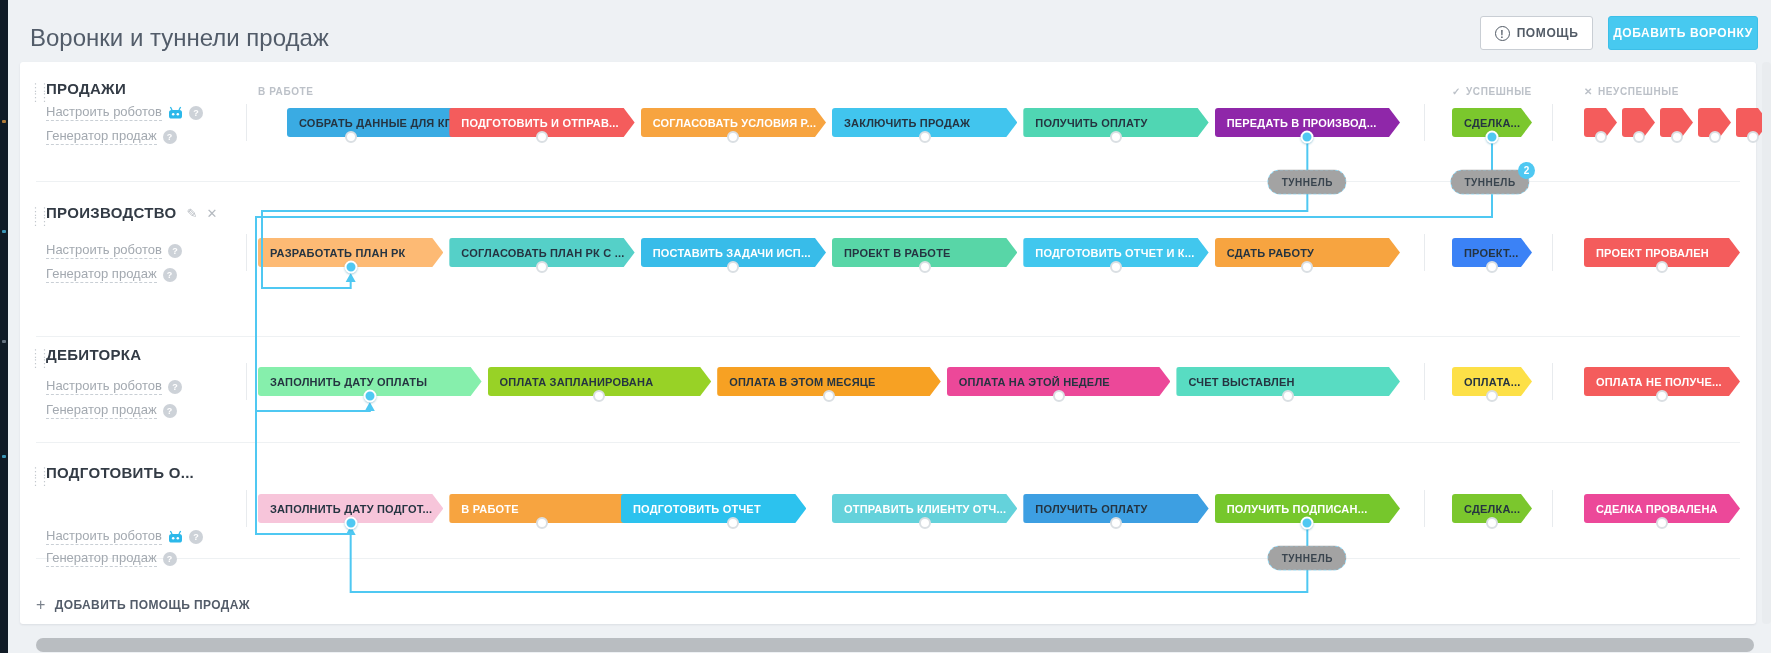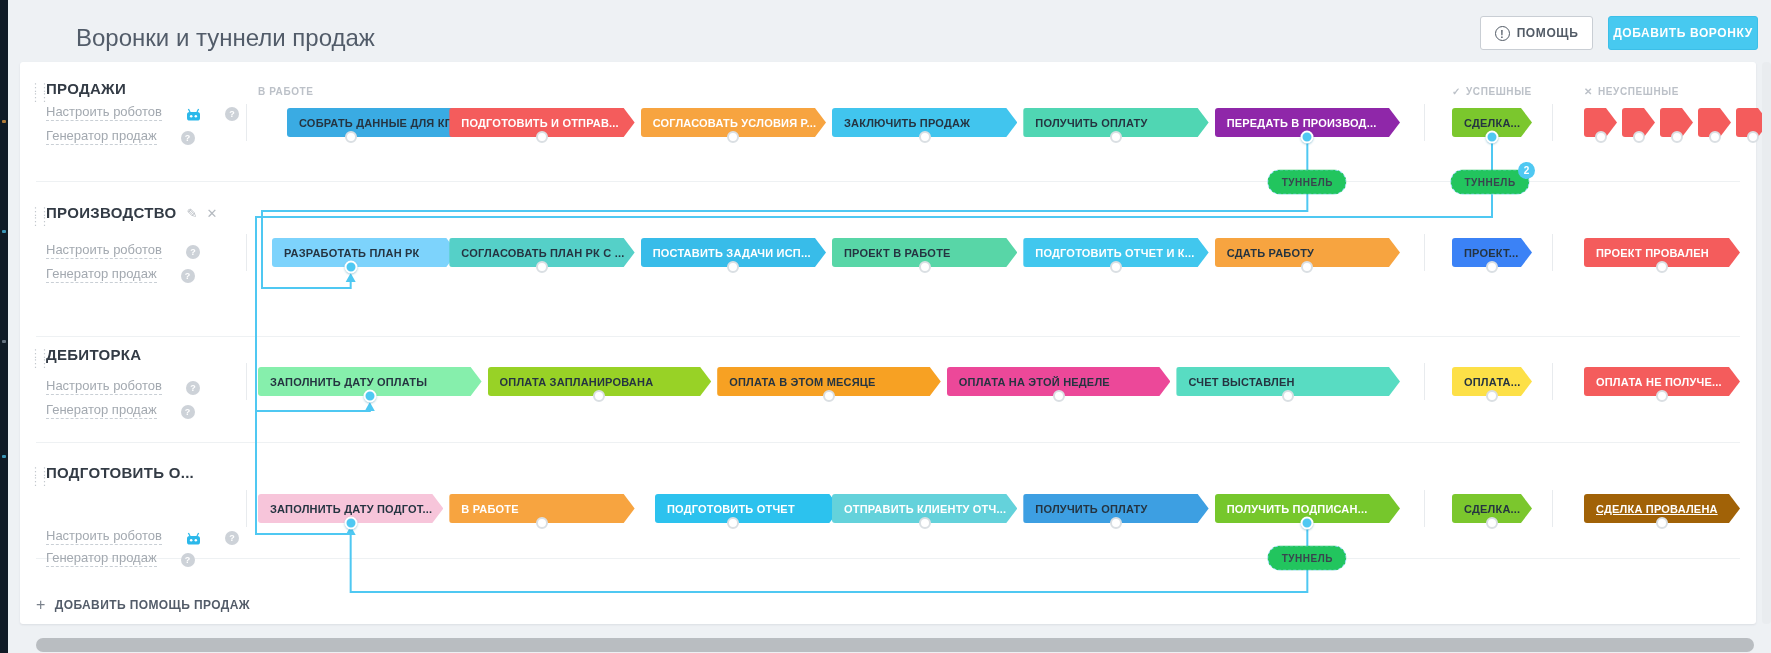--- a/index.html
+++ b/index.html
@@ -1,49 +1,49 @@
 <!DOCTYPE html>
 <html><head>
 <meta charset="utf-8">
 <style>
   html,body{margin:0;padding:0;background:#eef1f4;font-family:"Liberation Sans",sans-serif;}
   #root{position:relative;width:1771px;height:653px;overflow:hidden;background:#eef1f4;}
   #leftbar{position:absolute;left:0;top:0;width:8px;height:653px;background:#101b26;z-index:10;}
   .lb-mark{position:absolute;left:2px;width:4px;height:3px;border-radius:1px;opacity:.7;}
-  #page-title{position:absolute;left:30px;top:24px;font-size:24px;font-weight:400;color:#525c69;margin-left:46px;}
+  #page-title{position:absolute;left:30px;top:24px;font-size:24px;font-weight:400;color:#525c69;}
   .top-btn{position:absolute;top:16px;height:34px;box-sizing:border-box;border-radius:3px;
     display:flex;align-items:center;justify-content:center;font-size:12px;font-weight:700;
     letter-spacing:.6px;cursor:pointer;}
   #help-btn{left:1480px;width:113px;background:#ffffff;border:1px solid #c9ced4;color:#525b66;gap:7px;}
   #help-icon{width:15px;height:15px;border:1.5px solid #525b66;border-radius:50%;
     font-size:10px;font-weight:700;line-height:15px;text-align:center;box-sizing:border-box;}
   #add-funnel-btn{left:1608px;width:150px;background:#47c9f0;color:#fff;border:1px solid #3cbfe8;}
   #card{position:absolute;left:20px;top:62px;width:1736px;height:562px;background:#fff;
     border-radius:3px;box-shadow:0 1px 2px rgba(83,92,105,.12);}
   .sep{position:absolute;left:36px;width:1704px;height:1px;background:#eef1f3;}
   .drag{position:absolute;color:#c3c8cd;font-size:11px;letter-spacing:-2px;line-height:10px;cursor:grab;width:12px;}
   .fname{position:absolute;font-size:15px;font-weight:700;color:#333b45;letter-spacing:.3px;}
   .fname-icons{display:inline-flex;gap:9px;margin-left:10px;color:#b5bac0;font-size:13px;font-weight:400;}
   .fname-icons span{cursor:pointer;}
-  .flink{position:absolute;font-size:13px;color:#a3a9b0;display:flex;align-items:flex-end;gap:24px;}
+  .flink{position:absolute;font-size:13px;color:#a3a9b0;display:flex;align-items:center;gap:6px;}
   .flink .txt{border-bottom:1px dashed #c9cfd5;cursor:pointer;padding-bottom:1px;}
   .qbadge{display:inline-block;width:14px;height:14px;border-radius:50%;background:#cdd2d8;color:#fff;
     font-size:9px;font-weight:700;line-height:14px;text-align:center;cursor:pointer;}
   .sec-label{position:absolute;font-size:10px;font-weight:700;color:#bcc1c8;letter-spacing:.6px;display:flex;gap:5px;align-items:center;}
   .stage{position:absolute;height:29px;box-sizing:border-box;display:flex;align-items:center;
     padding:0 16px 0 12px;font-size:11px;font-weight:700;letter-spacing:.2px;white-space:nowrap;
     overflow:hidden;border-radius:3px 0 0 3px;cursor:pointer;z-index:2;
     clip-path:polygon(0 0,calc(100% - 11px) 0,100% 50%,calc(100% - 11px) 100%,0 100%);}
   .flag{padding:0;}
   .vdiv{position:absolute;width:1px;background:#e8ebee;z-index:1;}
   .dot{position:absolute;border-radius:50%;transform:translate(-50%,-50%);z-index:6;box-sizing:border-box;cursor:pointer;}
   .dot.ring{width:12px;height:12px;background:#fff;border:2px solid #dadfe3;}
   .dot.blue{width:13px;height:13px;background:#4fc8f2;border:2px solid #fff;box-shadow:0 1px 2px rgba(41,134,171,.4);}
   #conn{position:absolute;left:0;top:0;z-index:5;pointer-events:none;}
-  .tunnel-badge{position:absolute;transform:translate(-50%,-50%);background:#22c55e;border:1px dashed #8ed8f5;
+  .tunnel-badge{position:absolute;transform:translate(-50%,-50%);background:#a3a3a3;border:1px dashed #8ed8f5;
     border-radius:13px;padding:6px 13px;font-size:10px;font-weight:700;color:#39444e;
     letter-spacing:.5px;z-index:7;cursor:pointer;white-space:nowrap;}
   .count-bubble{position:absolute;width:17px;height:17px;border-radius:50%;background:#4fc8f2;color:#fff;
     font-size:10px;font-weight:700;line-height:17px;text-align:center;z-index:8;cursor:pointer;}
   #footer-add{position:absolute;left:36px;top:598px;display:flex;align-items:center;gap:9px;
     font-size:12px;font-weight:700;color:#535c69;letter-spacing:.4px;cursor:pointer;z-index:4;}
   #footer-add .plus{font-size:16px;font-weight:400;color:#7b828c;line-height:12px;}
   #hscroll{position:absolute;left:36px;top:638px;width:1718px;height:14px;border-radius:7px;background:#b9bdc1;z-index:9;cursor:pointer;}
   #vscroll{position:absolute;left:1762px;top:62px;width:9px;height:562px;background:#e9ecef;border-radius:4px;z-index:9;cursor:pointer;}
   .robot-svg{display:inline-block;vertical-align:middle;}
@@ -144,21 +144,21 @@
       <span class="txt">Настроить роботов</span>
       <span class="qbadge">?</span>
     </div>
     <div class="flink" style="left: 46px; top: 266px;">
       <span class="txt">Генератор продаж</span>
       <span class="qbadge">?</span>
     </div>
     <div class="vdiv" style="left: 246px; top: 234px; height: 37px;"></div>
     <div class="vdiv" style="left: 1424px; top: 234px; height: 37px;"></div>
     <div class="vdiv" style="left: 1552px; top: 234px; height: 37px;"></div>
-    <div class="stage" style="left: 272px; top: 238px; width: 185.333px; background: #7dd3fc; color: rgb(37, 52, 65);">РАЗРАБОТАТЬ ПЛАН РК</div>
+    <div class="stage" style="left: 258px; top: 238px; width: 185.333px; background: #fdba74; color: rgb(37, 52, 65);">РАЗРАБОТАТЬ ПЛАН РК</div>
     <div class="dot blue" style="left: 350.667px; top: 267px;"></div>
     <div class="stage" style="left: 449.333px; top: 238px; width: 185.333px; background: rgb(85, 208, 200); color: rgb(37, 52, 65);">СОГЛАСОВАТЬ ПЛАН РК С ...</div>
     <div class="dot ring" style="left: 542px; top: 267px;"></div>
     <div class="stage" style="left: 640.667px; top: 238px; width: 185.333px; background: rgb(56, 188, 233); color: rgb(255, 255, 255);">ПОСТАВИТЬ ЗАДАЧИ ИСП...</div>
     <div class="dot ring" style="left: 733.333px; top: 267px;"></div>
     <div class="stage" style="left: 832px; top: 238px; width: 185.333px; background: rgb(88, 214, 167); color: rgb(37, 52, 65);">ПРОЕКТ В РАБОТЕ</div>
     <div class="dot ring" style="left: 924.667px; top: 267px;"></div>
     <div class="stage" style="left: 1023.33px; top: 238px; width: 185.333px; background: rgb(65, 199, 238); color: rgb(255, 255, 255);">ПОДГОТОВИТЬ ОТЧЕТ И К...</div>
     <div class="dot ring" style="left: 1116px; top: 267px;"></div>
     <div class="stage" style="left: 1214.67px; top: 238px; width: 185.333px; background: rgb(247, 164, 64); color: rgb(37, 52, 65);">СДАТЬ РАБОТУ</div>
@@ -211,31 +211,31 @@
       <span class="txt">Генератор продаж</span>
       <span class="qbadge">?</span>
     </div>
     <div class="vdiv" style="left: 246px; top: 490px; height: 37px;"></div>
     <div class="vdiv" style="left: 1424px; top: 490px; height: 37px;"></div>
     <div class="vdiv" style="left: 1552px; top: 490px; height: 37px;"></div>
     <div class="stage" style="left: 258px; top: 494px; width: 185.333px; background: rgb(247, 197, 218); color: rgb(37, 52, 65);">ЗАПОЛНИТЬ ДАТУ ПОДГОТ...</div>
     <div class="dot blue" style="left: 350.667px; top: 523px;"></div>
     <div class="stage" style="left: 449.333px; top: 494px; width: 185.333px; background: rgb(247, 164, 64); color: rgb(255, 255, 255);">В РАБОТЕ</div>
     <div class="dot ring" style="left: 542px; top: 523px;"></div>
-    <div class="stage" style="left: 655px; top: 494px; width: 185.333px; background: rgb(44, 194, 238); color: rgb(255, 255, 255);">ПОДГОТОВИТЬ ОТЧЕТ</div>
+    <div class="stage" style="left: 621px; top: 494px; width: 185.333px; background: rgb(44, 194, 238); color: rgb(255, 255, 255);">ПОДГОТОВИТЬ ОТЧЕТ</div>
     <div class="dot ring" style="left: 733.333px; top: 523px;"></div>
     <div class="stage" style="left: 832px; top: 494px; width: 185.333px; background: rgb(100, 210, 219); color: rgb(255, 255, 255);">ОТПРАВИТЬ КЛИЕНТУ ОТЧ...</div>
     <div class="dot ring" style="left: 924.667px; top: 523px;"></div>
     <div class="stage" style="left: 1023.33px; top: 494px; width: 185.333px; background: rgb(61, 159, 226); color: rgb(37, 52, 65);">ПОЛУЧИТЬ ОПЛАТУ</div>
     <div class="dot ring" style="left: 1116px; top: 523px;"></div>
     <div class="stage" style="left: 1214.67px; top: 494px; width: 185.333px; background: rgb(118, 199, 44); color: rgb(255, 255, 255);">ПОЛУЧИТЬ ПОДПИСАН...</div>
     <div class="dot blue" style="left: 1307.33px; top: 523px;"></div>
     <div class="stage" style="left: 1452px; top: 494px; width: 80px; background: rgb(123, 199, 45); color: rgb(37, 52, 65);">СДЕЛКА...</div>
     <div class="dot ring" style="left: 1492px; top: 523px;"></div>
-    <div class="stage" style="left: 1584px; top: 494px; width: 156px; background: #a16207; color: rgb(255, 255, 255); text-decoration: underline;">СДЕЛКА ПРОВАЛЕНА</div>
+    <div class="stage" style="left: 1584px; top: 494px; width: 156px; background: #ec4899; color: rgb(255, 255, 255);">СДЕЛКА ПРОВАЛЕНА</div>
     <div class="dot ring" style="left: 1662px; top: 523px;"></div>
     <svg id="conn" width="1771" height="653">
       <path d="M1307.3333333333335,137 V211 H262 V288 H350.6666666666667 V279" fill="none" stroke="#4fc8f2" stroke-width="2"></path>
       <polygon points="345.6666666666667,282 355.6666666666667,282 350.6666666666667,273" fill="#4fc8f2"></polygon>
       <path d="M1492,137 V217 H256 V411 H369.8 V408" fill="none" stroke="#4fc8f2" stroke-width="2"></path>
       <polygon points="364.8,411 374.8,411 369.8,402" fill="#4fc8f2"></polygon>
       <path d="M256,411 V534 H350.6666666666667" fill="none" stroke="#4fc8f2" stroke-width="2"></path>
       <path d="M1307.3333333333335,525 V592 H350.6666666666667 V534" fill="none" stroke="#4fc8f2" stroke-width="2"></path>
       <polygon points="345.6666666666667,535 355.6666666666667,535 350.6666666666667,526" fill="#4fc8f2"></polygon>
     </svg>

